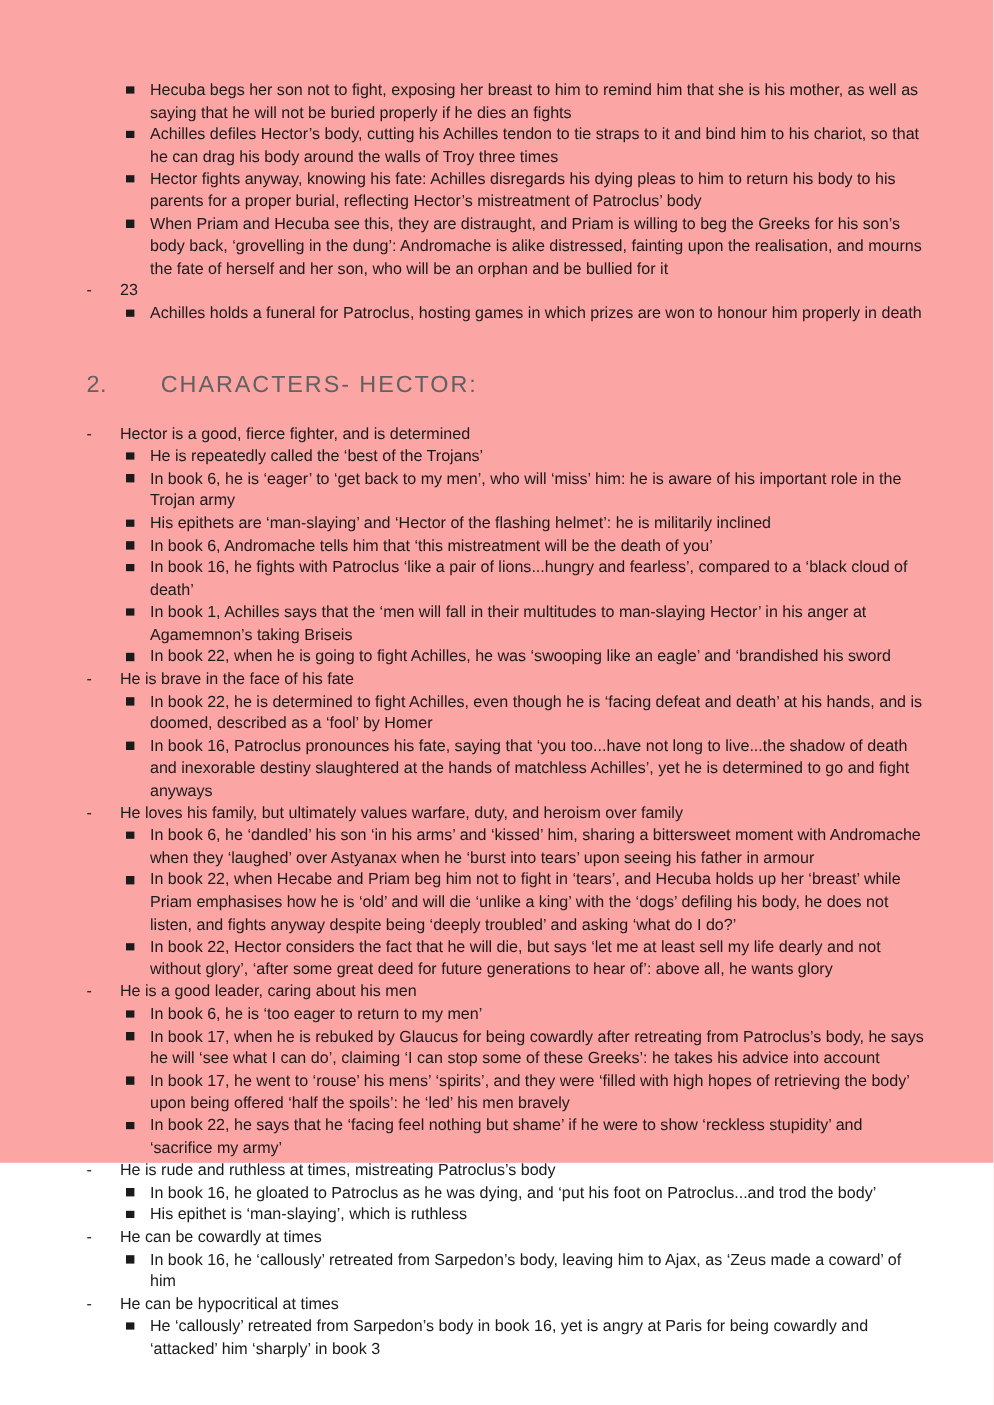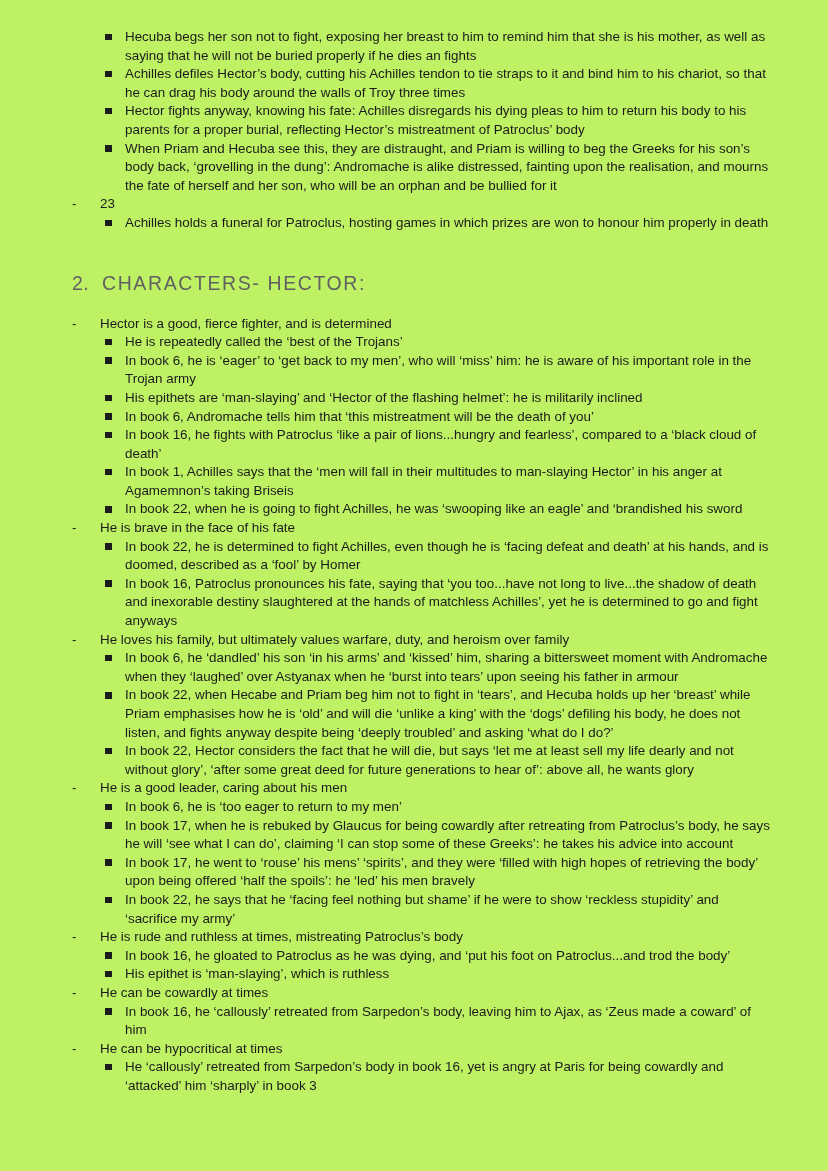--- a/index.html
+++ b/index.html
@@ -6,23 +6,23 @@
   html, body { background: #ffffff; }
   body {
     width: 828px;
     height: 1171px;
     overflow: hidden;
     font-family: "Liberation Sans", "DejaVu Sans", sans-serif;
     color: #1b1b1b;
   }
   .page {
     width: 828px;
-    height: 1171px;
-    background: #bef264;
-    padding: 28px 58px 0 72px;
+    height: 969px;
+    background: #fca5a5;
+    padding: 66px 58px 0 72px;
   }
   .item {
     display: flex;
     align-items: flex-start;
     font-size: 13.4px;
     line-height: 18.6px;
   }
   .item .marker {
     display: block;
     flex: 0 0 auto;
@@ -63,20 +63,21 @@
     color: #616161;
   }
   .heading .hnum {
     flex: 0 0 30px;
     width: 30px;
     letter-spacing: 0.5px;
   }
   .heading .htext {
     flex: 1 1 auto;
     letter-spacing: 1.6px;
+    margin-left: 32px;
   }
 </style>
 </head>
 <body>
 
 <div class="page">
   <div id="doc-content">
       <div class="item level2">
         <span class="marker">
           <span class="square"></span>

